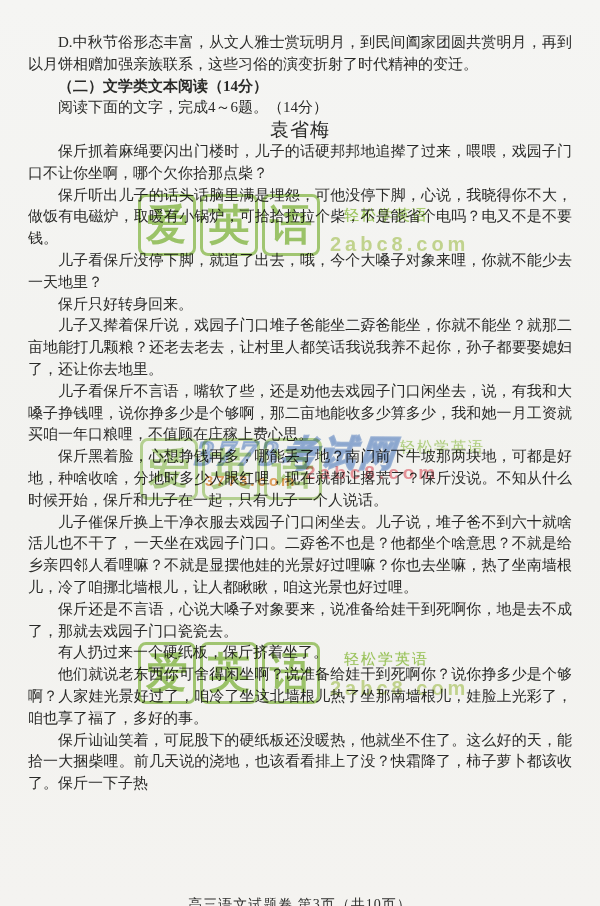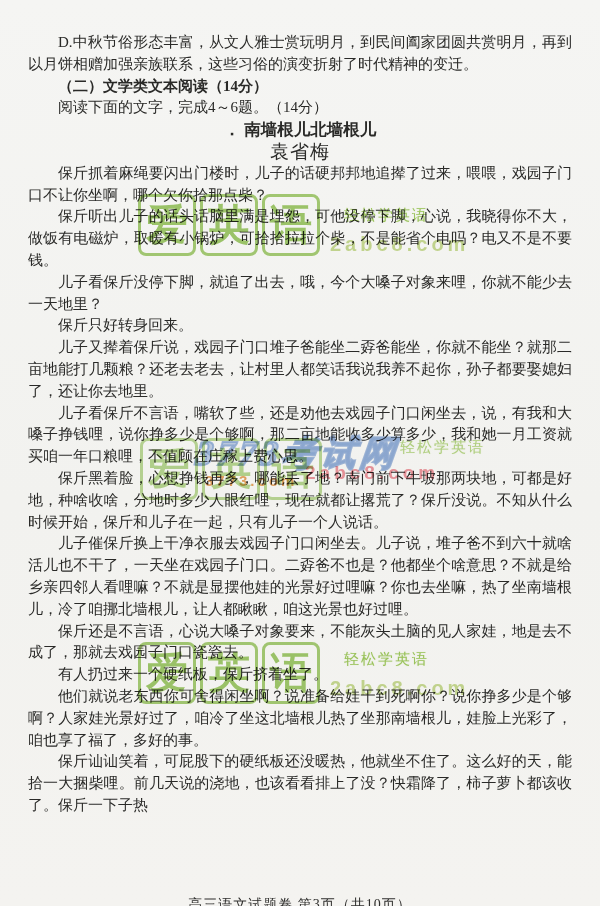--- a/index.html
+++ b/index.html
@@ -68,32 +68,31 @@
 </style>
 </head>
 <body>
 
 <div class="page">
 
   <div class="content">
     <p class="opt">D.中秋节俗形态丰富，从文人雅士赏玩明月，到民间阖家团圆共赏明月，再到以月饼相赠加强亲族联系，这些习俗的演变折射了时代精神的变迁。</p>
     <p class="section-head">（二）文学类文本阅读（14分）</p>
     <p class="instruction">阅读下面的文字，完成4～6题。（14分）</p>
-    <p class="story-title"><span class="dot">．</span><span>南墙根儿北墙根儿</span></p>
     <p class="story-author">袁省梅</p>
     <div>
         <p class="para">保斤抓着麻绳要闪出门楼时，儿子的话硬邦邦地追撵了过来，喂喂，戏园子门口不让你坐啊，哪个欠你拾那点柴？</p>
         <p class="para">保斤听出儿子的话头话脑里满是埋怨，可他没停下脚，心说，我晓得你不大，做饭有电磁炉，取暖有小锅炉，可拾拾拉拉个柴，不是能省个电吗？电又不是不要钱。</p>
         <p class="para">儿子看保斤没停下脚，就追了出去，哦，今个大嗓子对象来哩，你就不能少去一天地里？</p>
         <p class="para">保斤只好转身回来。</p>
         <p class="para">儿子又撵着保斤说，戏园子门口堆子爸能坐二孬爸能坐，你就不能坐？就那二亩地能打几颗粮？还老去老去，让村里人都笑话我说我养不起你，孙子都要娶媳妇了，还让你去地里。</p>
         <p class="para">儿子看保斤不言语，嘴软了些，还是劝他去戏园子门口闲坐去，说，有我和大嗓子挣钱哩，说你挣多少是个够啊，那二亩地能收多少算多少，我和她一月工资就买咱一年口粮哩，不值顾在庄稼上费心思。</p>
         <p class="para">保斤黑着脸，心想挣钱再多，哪能丢了地？南门前下牛坡那两块地，可都是好地，种啥收啥，分地时多少人眼红哩，现在就都让撂荒了？保斤没说。不知从什么时候开始，保斤和儿子在一起，只有儿子一个人说话。</p>
         <p class="para">儿子催保斤换上干净衣服去戏园子门口闲坐去。儿子说，堆子爸不到六十就啥活儿也不干了，一天坐在戏园子门口。二孬爸不也是？他都坐个啥意思？不就是给乡亲四邻人看哩嘛？不就是显摆他娃的光景好过哩嘛？你也去坐嘛，热了坐南墙根儿，冷了咱挪北墙根儿，让人都瞅瞅，咱这光景也好过哩。</p>
-        <p class="para">保斤还是不言语，心说大嗓子对象要来，不能灰头土脑的见人家娃，地是去不成了，那就去戏园子门口瓷瓷去。</p>
+        <p class="para">保斤还是不言语，心说大嗓子对象要来，说准备给娃干到死啊你，地是去不成了，那就去戏园子门口瓷瓷去。</p>
         <p class="para">有人扔过来一个硬纸板，保斤挤着坐了。</p>
         <p class="para">他们就说老东西你可舍得闲坐啊？说准备给娃干到死啊你？说你挣多少是个够啊？人家娃光景好过了，咱冷了坐这北墙根儿热了坐那南墙根儿，娃脸上光彩了，咱也享了福了，多好的事。</p>
         <p class="para">保斤讪讪笑着，可屁股下的硬纸板还没暖热，他就坐不住了。这么好的天，能拾一大捆柴哩。前几天说的浇地，也该看看排上了没？快霜降了，柿子萝卜都该收了。保斤一下子热</p>
       </div>
   </div>
 
   <div class="wm" style="left:138px;top:194px;">
     <div class="wm-boxes">
       <div class="wm-box">爱</div>
       <div class="wm-box">英</div>

